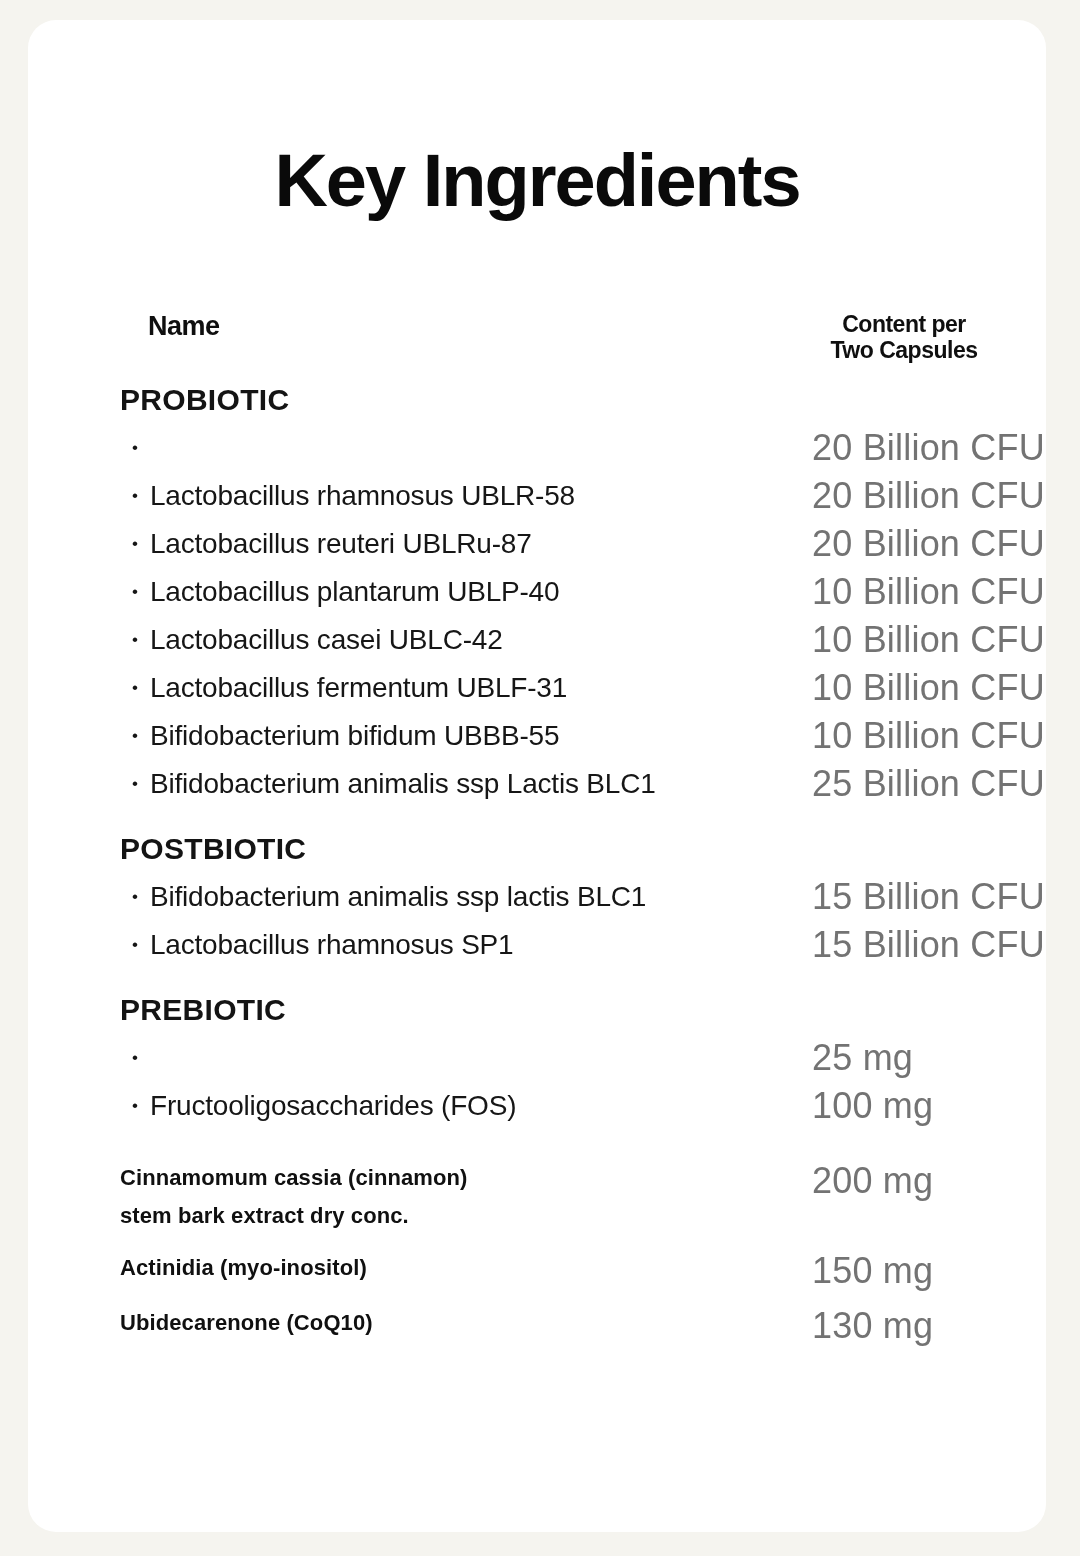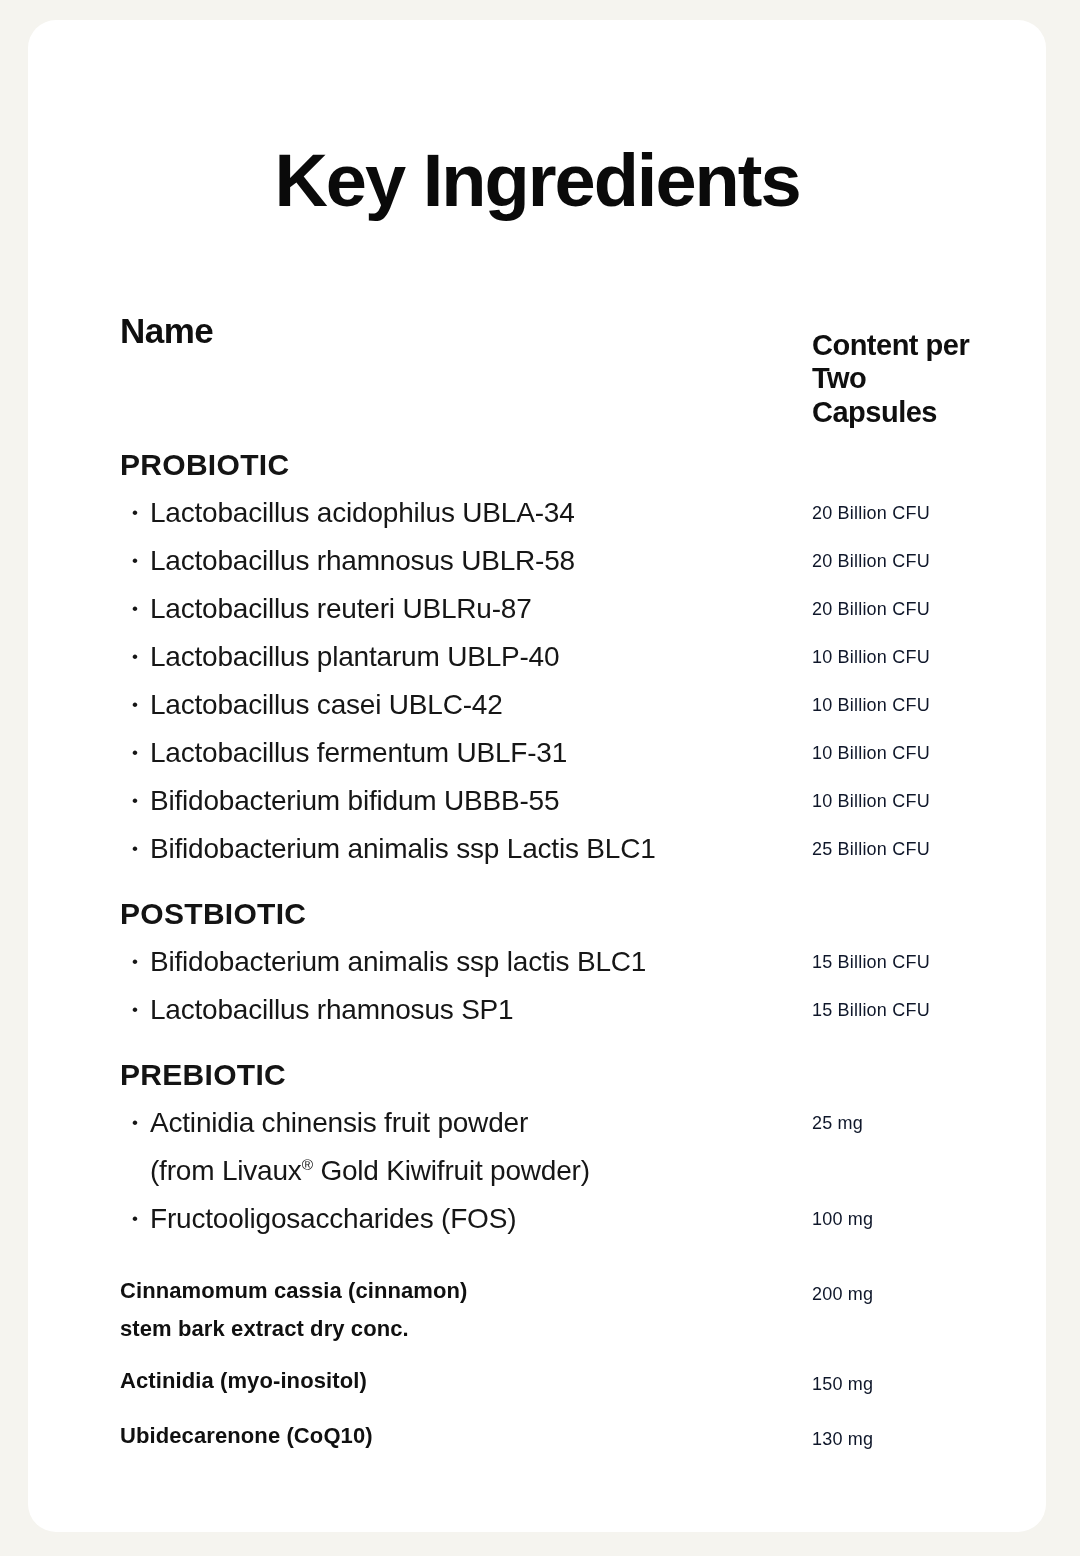--- a/index.html
+++ b/index.html
@@ -30,34 +30,34 @@
     margin-left: -42px; 
   }
   .table { width: 100%; }
   .hdr-row {
     display: grid;
     grid-template-columns: 692px 1fr;
     align-items: start;
     margin-bottom: 16px;
   }
   .hdr-name {
-    font-size: 35px;
+    font-size: 27px;
     font-weight: 700;
     letter-spacing: -0.5px;
     color: #0F0F0F;
+    margin-left: 28px;
   }
   .hdr-content {
-    font-size: 29px;
+    font-size: 23px;
     font-weight: 700;
     letter-spacing: -0.5px;
     line-height: 1.15;
-    text-align: left;
+    text-align: center;
     white-space: pre-line;
     color: #0F0F0F;
-    margin-top: 18px;
   }
   .section-label {
     font-size: 30px;
     font-weight: 700;
     letter-spacing: 0.3px;
     line-height: 39px;
     margin-bottom: 10px;
     color: #141414;
     margin-top: 12px;
   }
@@ -80,24 +80,24 @@
   .name-wrap { display: block; }
   .bullet {
     width: 10px;
     margin-right: 8px;
     font-size: 17px;
     line-height: 38px;
     flex: 0 0 auto;
     color: #161616;
   }
   .value-cell {
-    font-size: 18px;
+    font-size: 36px;
     letter-spacing: 0.2px;
     line-height: 38px;
-    color: #0f172a;
+    color: #737373;
     white-space: nowrap;
   }
   .note-line {
     font-size: 28px;
     letter-spacing: -0.2px;
     line-height: 38px;
     margin-top: 10px;
     color: #161616;
   }
   .note-line sup {
@@ -135,21 +135,20 @@
       <div class="hdr-name">Name</div>
       <div class="hdr-content">Content per
 Two Capsules</div>
     </div>
 
     <div class="section-label">PROBIOTIC</div>
 
     <div class="row">
       <div class="name-cell">
           <span class="bullet">•</span>
-          <span class="name-wrap">Lactobacillus acidophilus UBLA-34</span>
         </div>
       <div class="value-cell">20 Billion CFU</div>
     </div>
     <div class="row">
       <div class="name-cell">
           <span class="bullet">•</span>
           <span class="name-wrap">Lactobacillus rhamnosus UBLR-58</span>
         </div>
       <div class="value-cell">20 Billion CFU</div>
     </div>
@@ -211,24 +210,20 @@
           <span class="name-wrap">Lactobacillus rhamnosus SP1</span>
         </div>
       <div class="value-cell">15 Billion CFU</div>
     </div>
 
     <div class="section-label gap">PREBIOTIC</div>
 
     <div class="row">
       <div class="name-cell">
         <span class="bullet">•</span>
-        <span class="name-wrap">
-          <span>Actinidia chinensis fruit powder</span>
-          <span class="note-line" style="display:block; margin-left:0;"><span>(from Livaux</span><sup>®</sup><span> Gold Kiwifruit powder)</span></span>
-        </span>
       </div>
       <div class="value-cell">25 mg</div>
     </div>
     <div class="row">
       <div class="name-cell">
           <span class="bullet">•</span>
           <span class="name-wrap">Fructooligosaccharides (FOS)</span>
         </div>
       <div class="value-cell">100 mg</div>
     </div>

